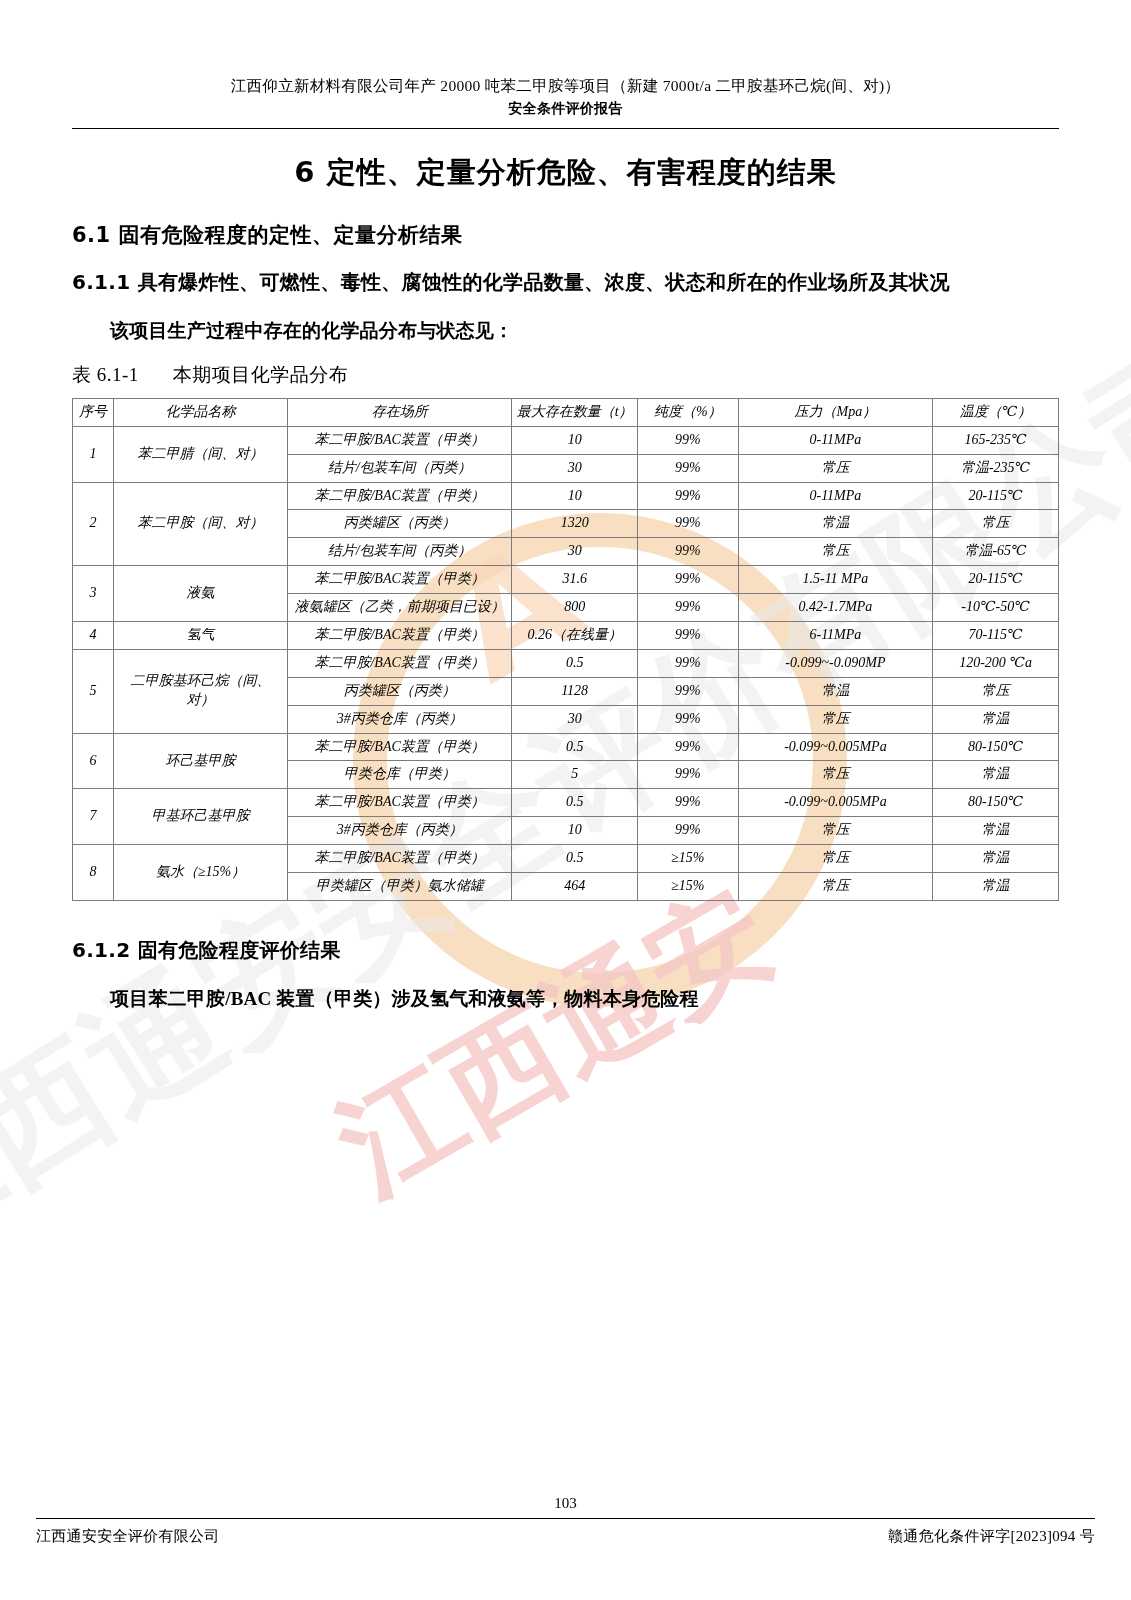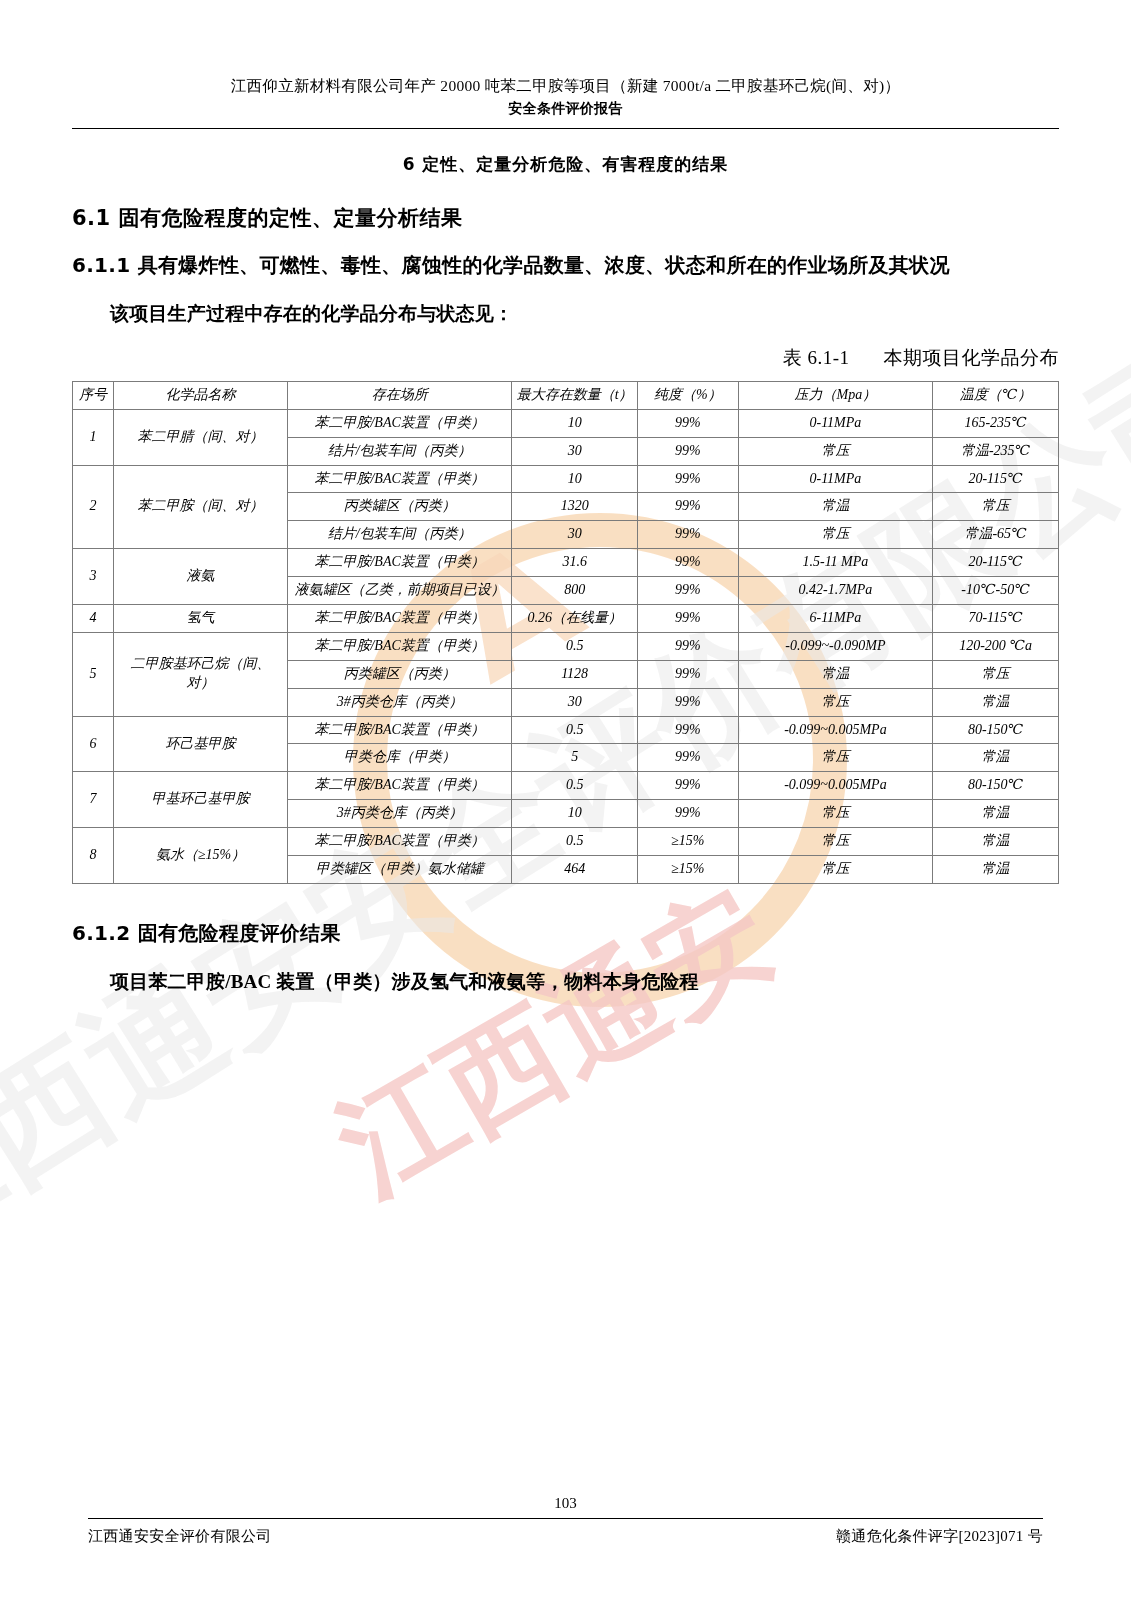--- a/index.html
+++ b/index.html
@@ -46,21 +46,21 @@
   .doc-header .line2 { font-size: 14px; font-weight: bold; }
   .header-rule {
     border: none;
     border-top: 1.6px solid #000;
     margin: 8px 0 0 0;
   }
 
   h1.chapter {
     text-align: center;
     font-family: "DejaVu Sans", "Liberation Sans", sans-serif;
-    font-size: 17px;
+    font-size: 29px;
     font-weight: bold;
     margin: 24px 0 28px 0;
     letter-spacing: 1px;
   }
   h2.sec {
     font-family: "DejaVu Sans", "Liberation Sans", sans-serif;
     font-size: 21px;
     font-weight: bold;
     margin: 18px 0 16px 0;
     letter-spacing: 0.5px;
@@ -75,21 +75,21 @@
   }
   p.para {
     font-size: 19px;
     line-height: 1.8;
     margin: 14px 0;
     text-indent: 2em;
     letter-spacing: 0.2px;
     font-weight: bold;
   }
   .table-caption {
-    text-align: right;
+    text-align: left;
     font-size: 19px;
     margin: 4px 0 10px 0;
     letter-spacing: 0.5px;
   }
   .table-caption .cap-num { margin-right: 34px; }
 
   table.chem {
     border-collapse: collapse;
     width: 100%;
     table-layout: fixed;
@@ -115,21 +115,21 @@
   .col-purity { width: 88px; }
   .col-press { width: 170px; }
   .col-temp { width: 110px; }
 
   .footer-wrap {
     position: absolute;
     left: 0;
     right: 0;
     bottom: 54px;
     z-index: 2;
-    padding: 0 88px;
+    padding: 0 36px;
   }
   .page-num {
     text-align: center;
     font-size: 15px;
     margin-bottom: 6px;
   }
   .footer-rule {
     border: none;
     border-top: 1.4px solid #000;
     margin: 0 0 8px 0;
@@ -345,17 +345,17 @@
 
     <p class="para">项目苯二甲胺/BAC 装置（甲类）涉及氢气和液氨等，物料本身危险程</p>
 
   </div>
 
   <div class="footer-wrap">
     <div class="page-num">103</div>
     <hr class="footer-rule">
     <div class="footer-row">
       <div>江西通安安全评价有限公司</div>
-      <div>赣通危化条件评字[2023]071 号</div>
+      <div>赣通危化条件评字[2023]094 号</div>
     </div>
   </div>
 
 </div>
 
 </body></html>

